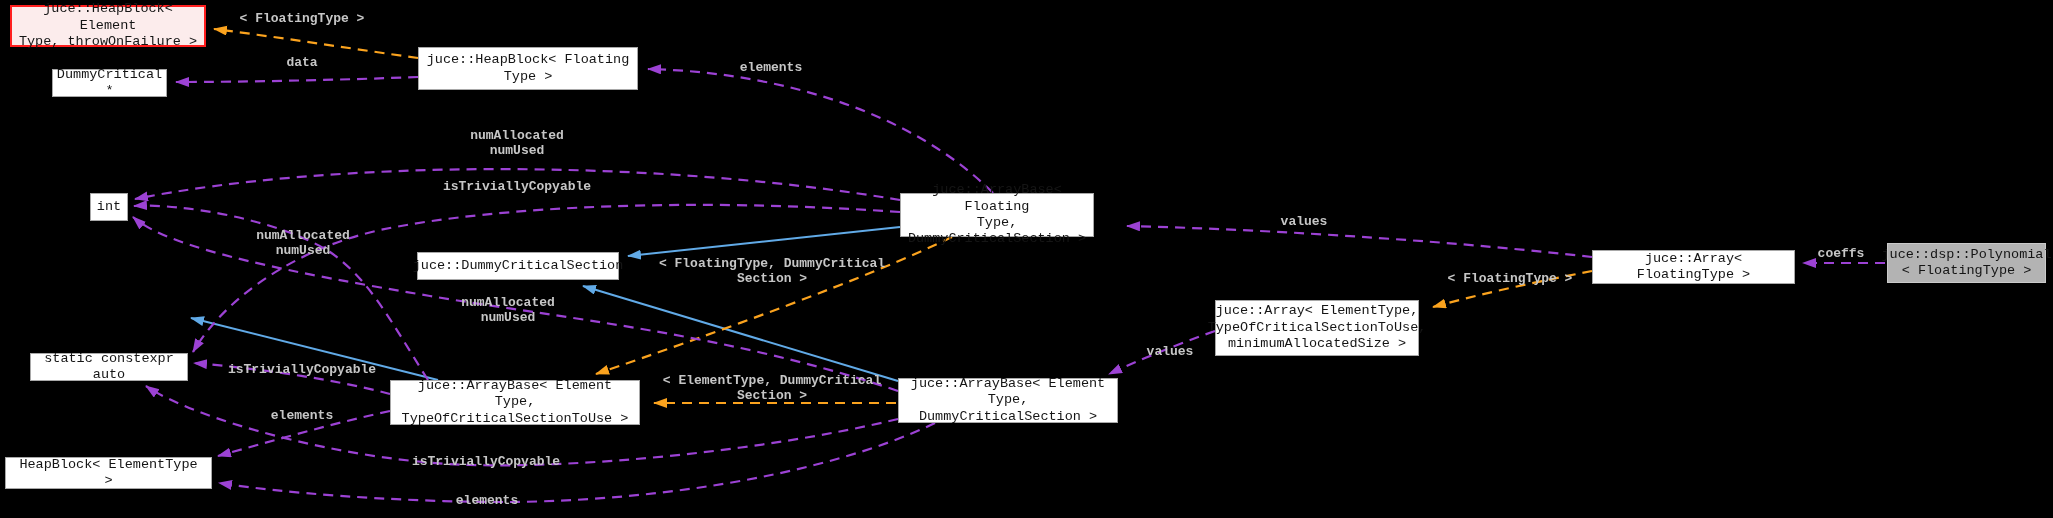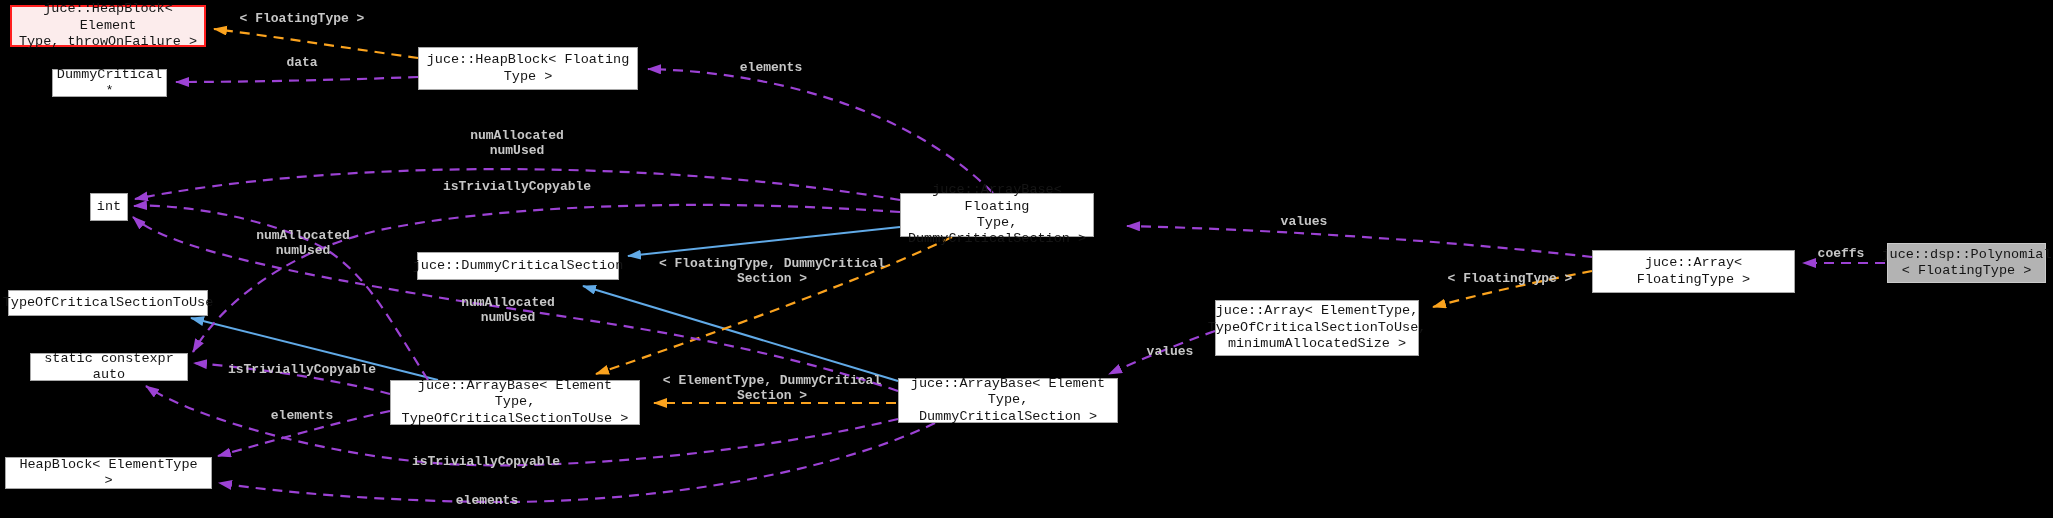--- a/index.html
+++ b/index.html
@@ -98,40 +98,39 @@
 
   <div class="node" style="left:52px;top:69px;width:115px;height:28px;">DummyCritical *</div>
 
   <div class="node" style="left:418px;top:47px;width:220px;height:43px;">juce::HeapBlock&lt; Floating
 Type &gt;</div>
 
   <div class="node" style="left:90px;top:193px;width:38px;height:28px;">int</div>
 
   <div class="node" style="left:417px;top:252px;width:202px;height:28px;">juce::DummyCriticalSection</div>
 
-  <div class="node" style="left:8px;top:290px;width:200px;height:26px;">TypeOfCriticalSectionToUse</div>
 
   <div class="node" style="left:30px;top:353px;width:158px;height:28px;">static constexpr auto</div>
 
   <div class="node" style="left:390px;top:380px;width:250px;height:45px;">juce::ArrayBase&lt; Element
 Type, TypeOfCriticalSectionToUse &gt;</div>
 
   <div class="node" style="left:5px;top:457px;width:207px;height:32px;">HeapBlock&lt; ElementType &gt;</div>
 
   <div class="node" style="left:900px;top:193px;width:194px;height:44px;">juce::ArrayBase&lt; Floating
 Type, DummyCriticalSection &gt;</div>
 
   <div class="node" style="left:898px;top:378px;width:220px;height:45px;">juce::ArrayBase&lt; Element
 Type, DummyCriticalSection &gt;</div>
 
   <div class="node" style="left:1215px;top:300px;width:204px;height:56px;">juce::Array&lt; ElementType,
 TypeOfCriticalSectionToUse,
 minimumAllocatedSize &gt;</div>
 
-  <div class="node" style="left:1592px;top:250px;width:203px;height:43px;">juce::Array&lt; FloatingType &gt;</div>
+  <div class="node" style="left:1592px;top:250px;width:203px;height:34px;">juce::Array&lt; FloatingType &gt;</div>
 
   <div class="node current" style="left:1887px;top:243px;width:159px;height:40px;text-align:center;">juce::dsp::Polynomial
 &lt; FloatingType &gt;</div>
 
   <div class="edge-label" style="left:302px;top:19px;">&lt; FloatingType &gt;</div>
   <div class="edge-label" style="left:302px;top:63px;">data</div>
   <div class="edge-label" style="left:771px;top:68px;">elements</div>
   <div class="edge-label" style="left:517px;top:143px;">numAllocated
 numUsed</div>
   <div class="edge-label" style="left:517px;top:187px;">isTriviallyCopyable</div>

